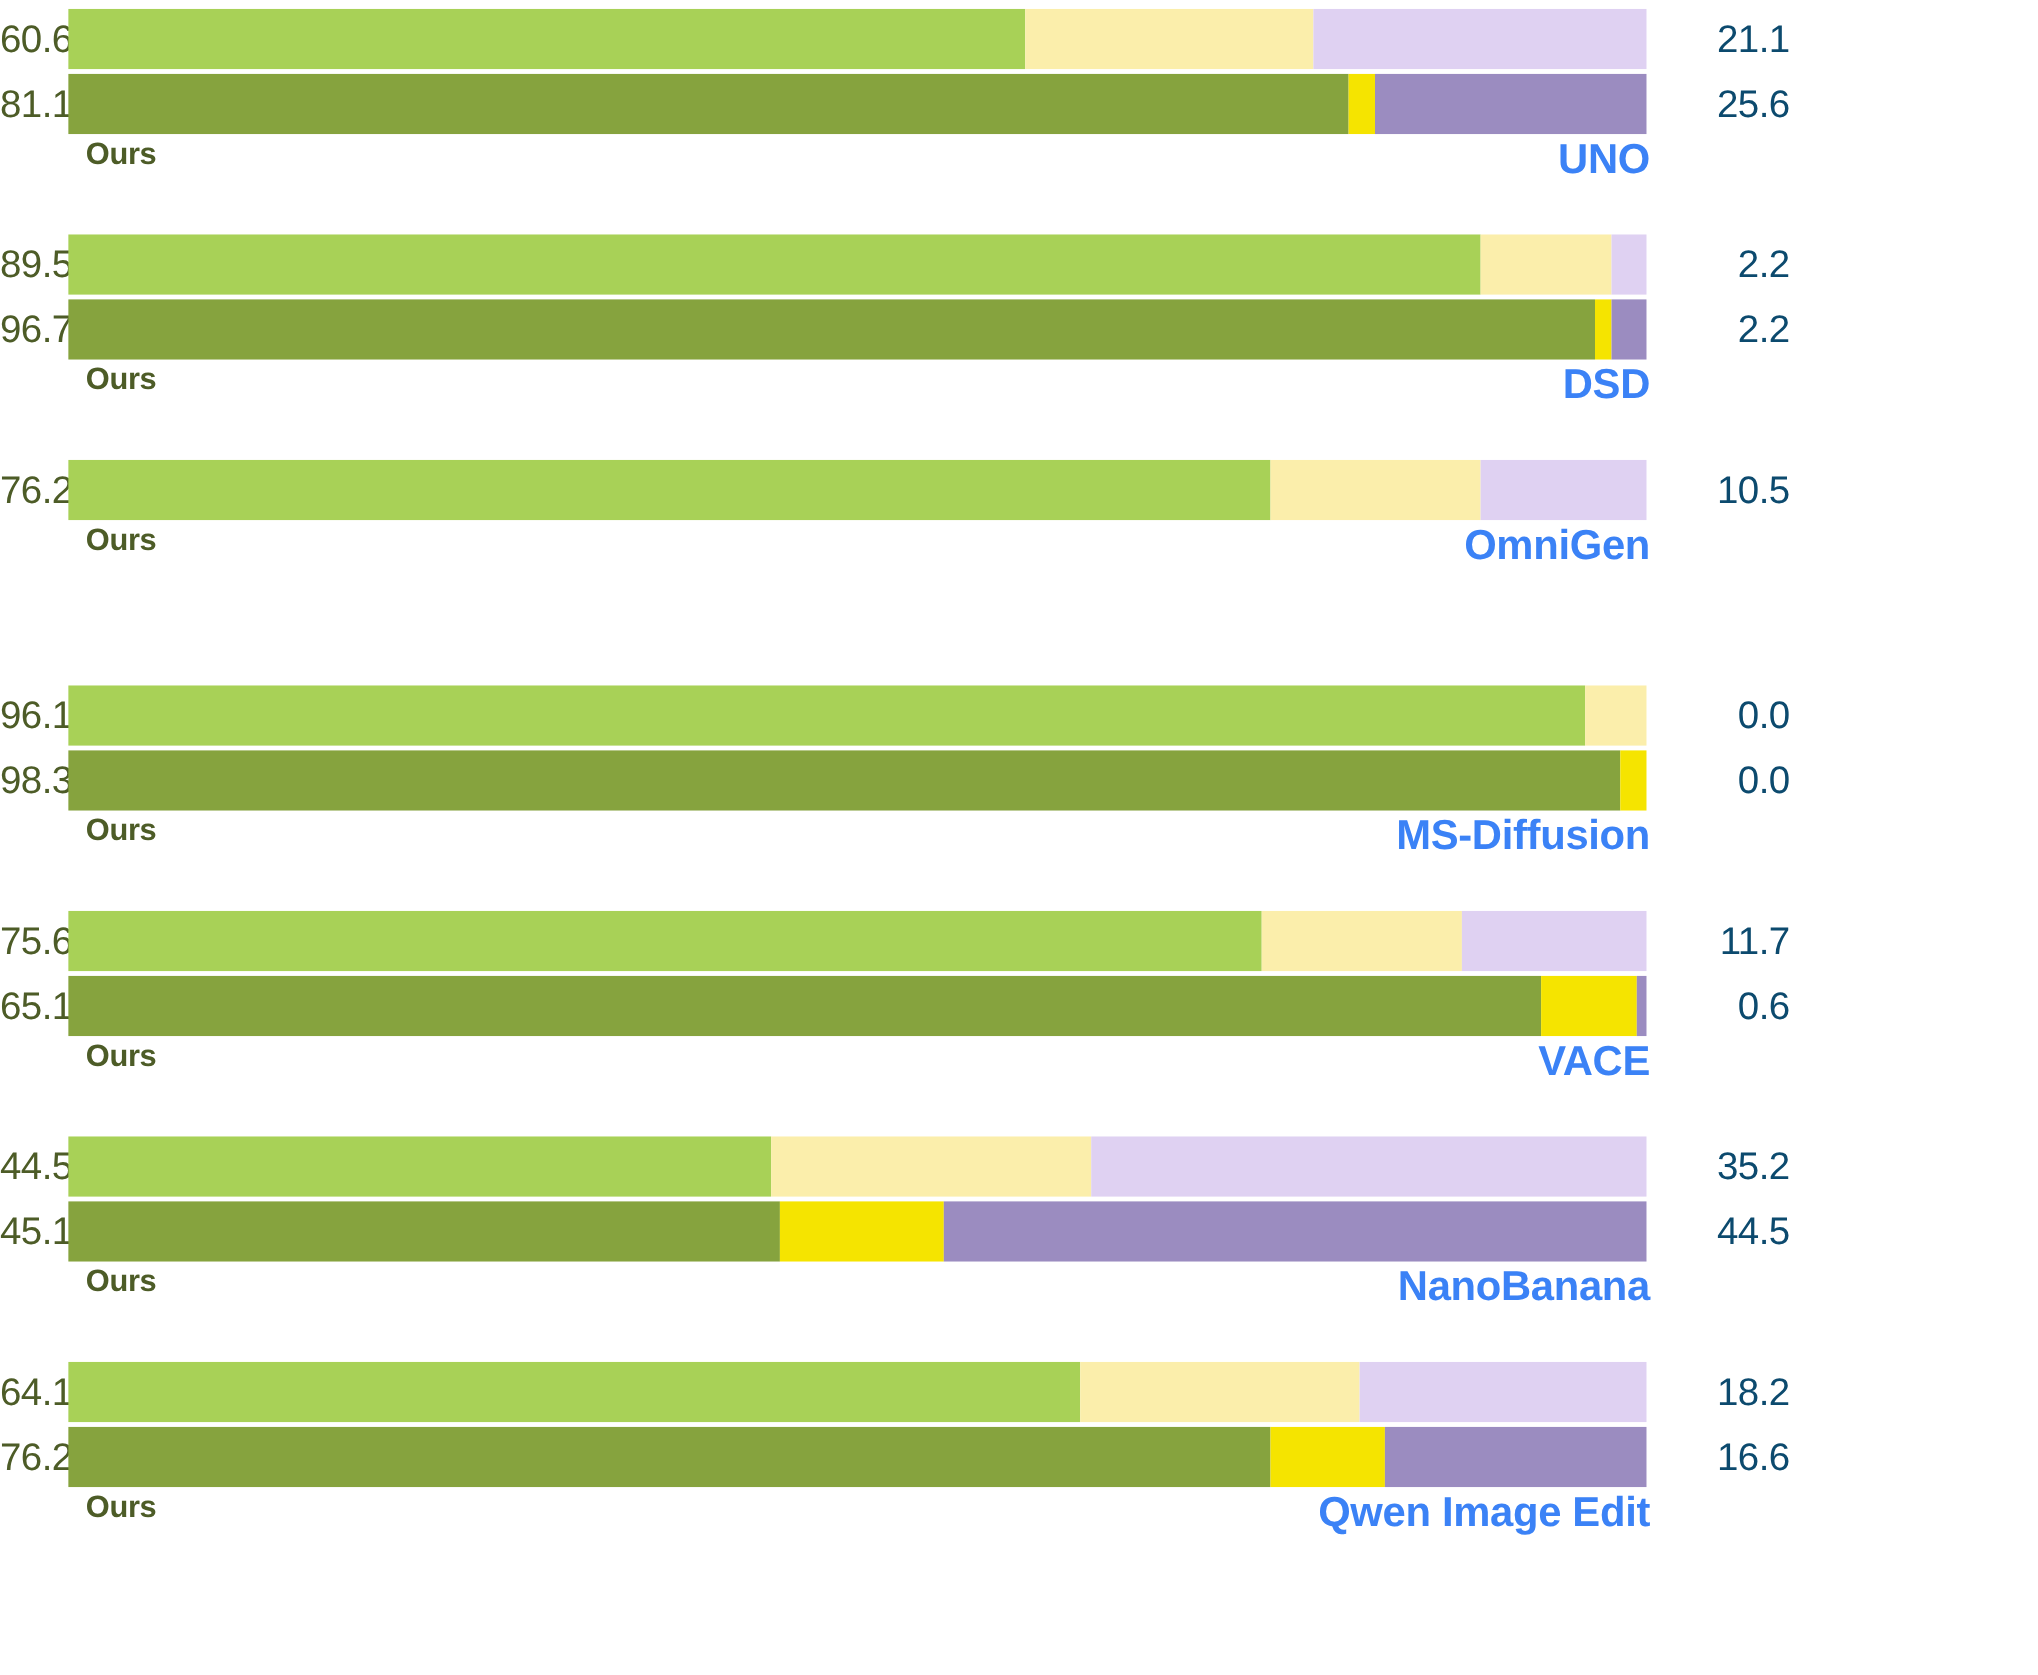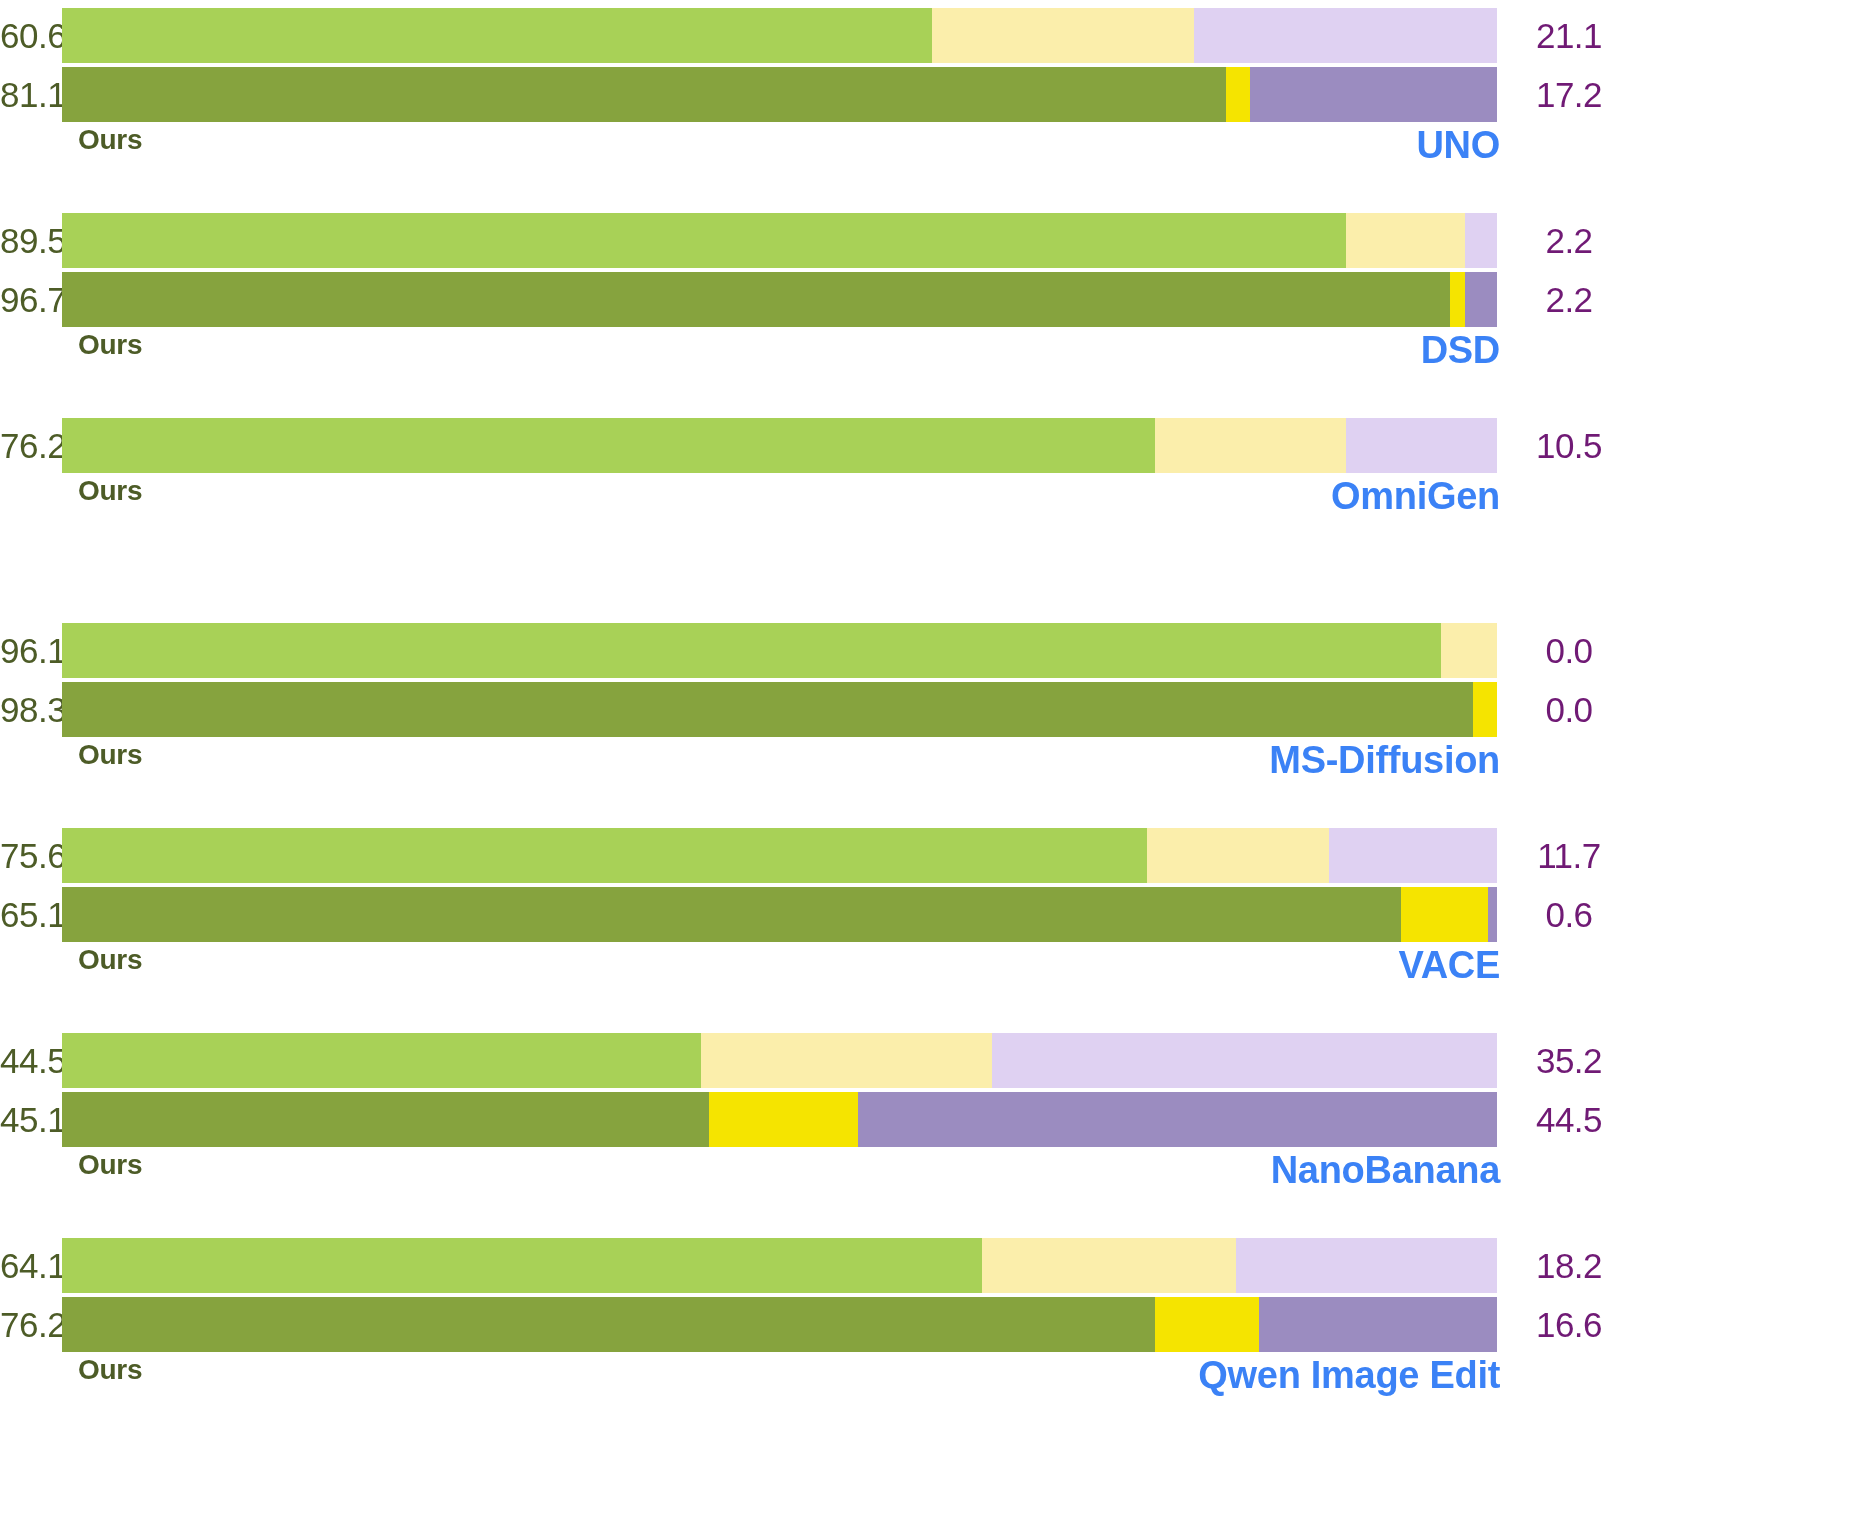--- a/index.html
+++ b/index.html
@@ -44,24 +44,24 @@
     box-sizing: border-box;
     font-size: 35px;
     line-height: 1;
     letter-spacing: -0.5px;
   }
   .side-value.left {
     color: #4d5c27;
   }
   .side-value.right {
     width: 130px;
-    text-align: center;
+    text-align: right;
     padding-right: 0;
     padding-left: 14px;
-    color: #701a75;
+    color: #0c4a6e;
   }
   .track {
     width: 1435px;
     height: 100%;
     display: flex;
     overflow: hidden;
   }
   .seg {
     height: 100%;
   }
@@ -107,21 +107,21 @@
           </div>
           <div class="side-value right">21.1</div>
         </div>
         <div class="row">
           <div class="side-value left">81.1</div>
           <div class="track">
             <div class="seg" style="width: 81.1%; background: rgb(134, 163, 62);"></div>
             <div class="seg" style="width: 1.7%; background: rgb(245, 228, 0);"></div>
             <div class="seg" style="width: 17.2%; background: rgb(155, 140, 192);"></div>
           </div>
-          <div class="side-value right">17.2</div>
+          <div class="side-value right">25.6</div>
         </div>
       </div>
       <div class="labels">
         <div class="ours-label">Ours</div>
         <div class="opp-label">UNO</div>
       </div>
     </div>
     <div class="group">
       <div class="rows">
         <div class="row">

